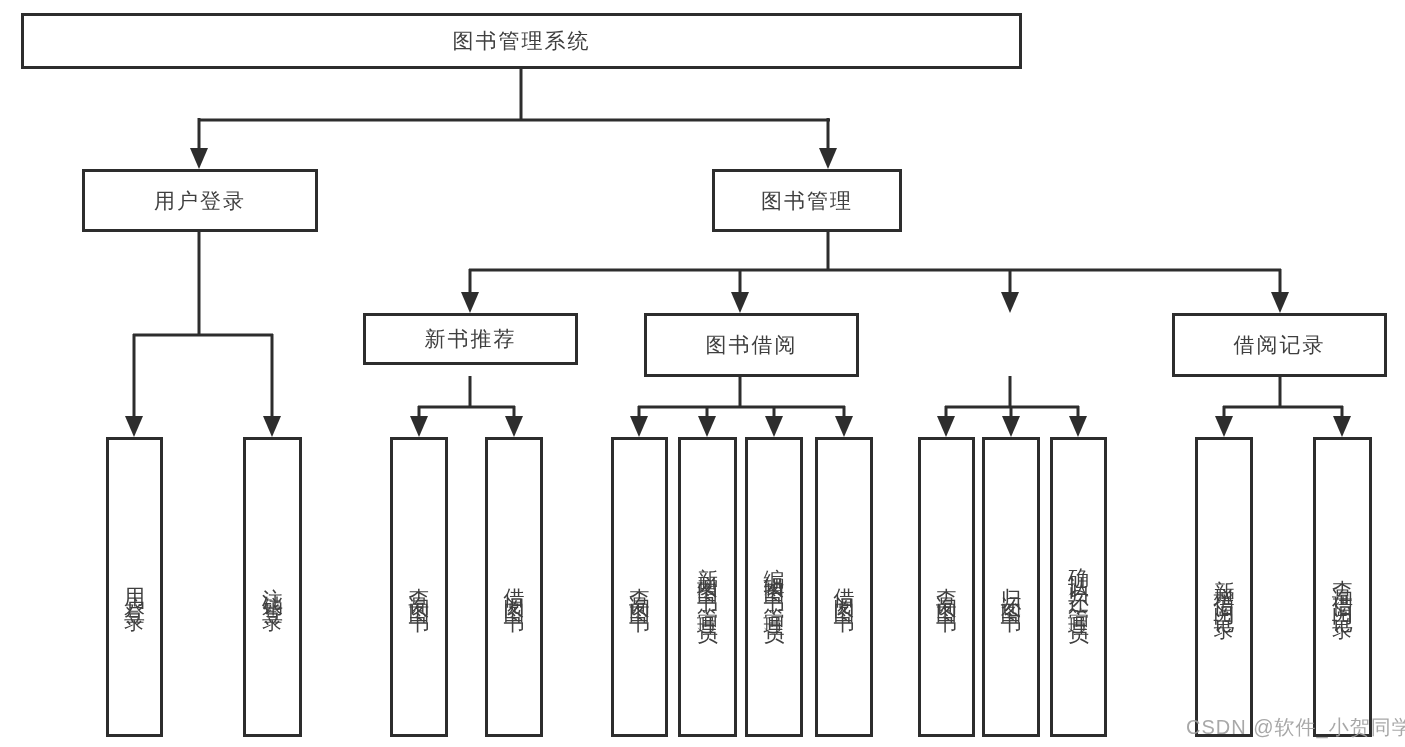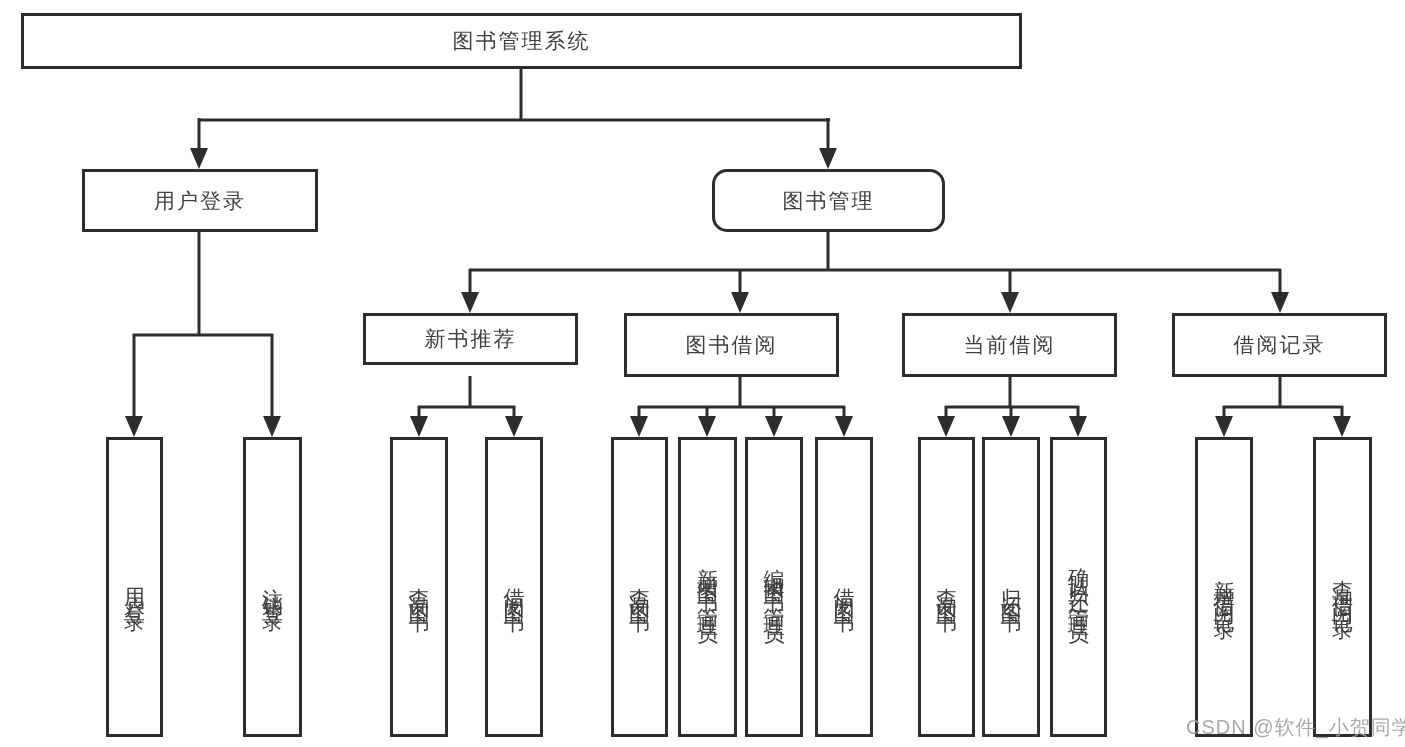--- a/index.html
+++ b/index.html
@@ -124,32 +124,29 @@
     </g>
   </svg>
 
   <div class="node" style="left:21px; top:13px; width:1001px; height:56px;">
     <span class="h-label">图书管理系统</span>
   </div>
 
   <div class="node" style="left:82px; top:169px; width:236px; height:63px;">
     <span class="h-label">用户登录</span>
   </div>
-  <div class="node" style="left:712px; top:169px; width:233px; height:63px;border-radius:15px;">
+  <div class="node" style="left:712px; top:169px; width:190px; height:63px;">
     <span class="h-label">图书管理</span>
   </div>
 
   <div class="node" style="left:363px; top:313px; width:215px; height:52px;">
     <span class="h-label">新书推荐</span>
   </div>
-  <div class="node" style="left:624px; top:313px; width:215px; height:64px;">
+  <div class="node" style="left:644px; top:313px; width:215px; height:64px;">
     <span class="h-label">图书借阅</span>
-  </div>
-  <div class="node" style="left:902px; top:313px; width:215px; height:64px;">
-    <span class="h-label">当前借阅</span>
   </div>
   <div class="node" style="left:1172px; top:313px; width:215px; height:64px;">
     <span class="h-label">借阅记录</span>
   </div>
 
   <div class="node leaf" style="left:106px; top:437px; width:57px; height:300px;">
     <span class="v-label">用户登录</span>
   </div>
   <div class="node leaf" style="left:243px; top:437px; width:59px; height:300px;">
     <span class="v-label">注销登录</span>

